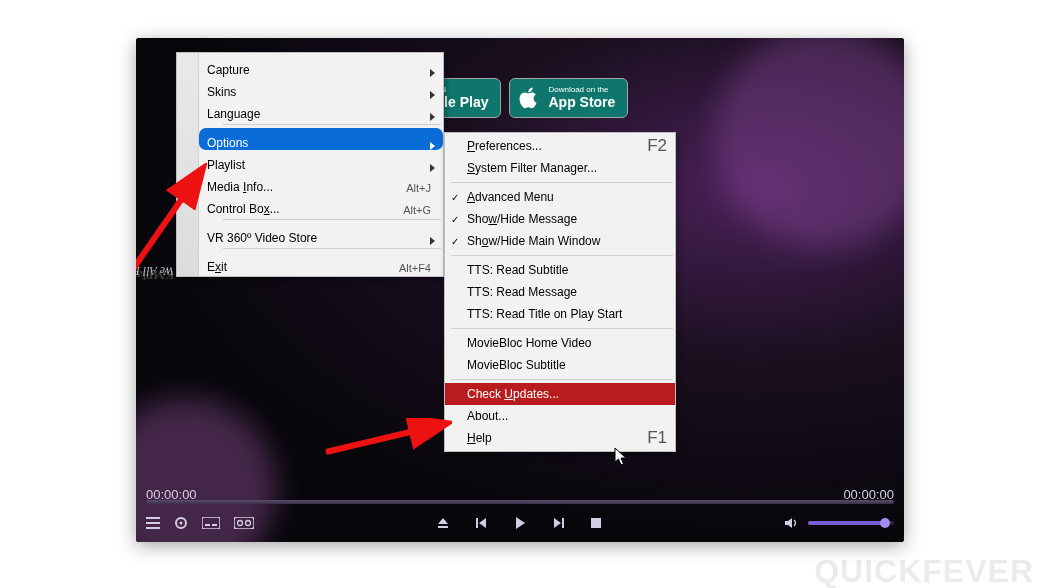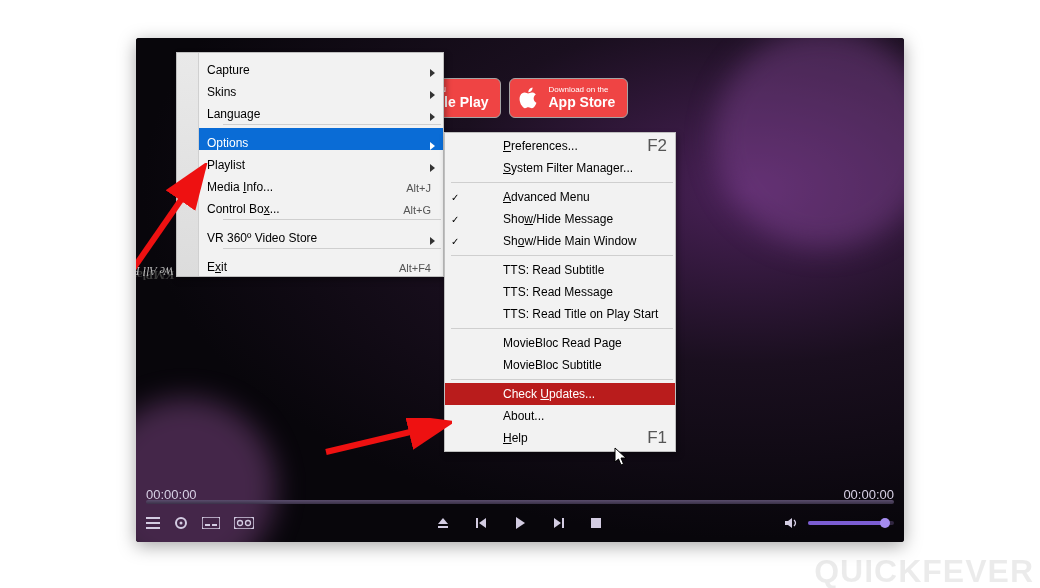--- a/index.html
+++ b/index.html
@@ -7,50 +7,50 @@
   .frame { position: absolute; left: 136px; top: 38px; width: 768px; height: 504px; background: #000; border-radius: 3px; box-shadow: 0 4px 18px rgba(0,0,0,.35); overflow: hidden; }
   .bg { position: absolute; inset: 0; background: radial-gradient(ellipse at 80% 30%, #4a2158 0%, #1a0f1f 35%, #08060b 70%); }
   .bg::before, .bg::after { content:""; position:absolute; border-radius:50%; filter: blur(14px); }
   .bg::before { width:180px; height:180px; left:-40px; top:360px; background: rgba(180,100,190,.35); }
   .bg::after  { width:220px; height:220px; right:-30px; top:-10px; background: rgba(150,80,170,.35); }
 
   .watermark-q { position:absolute; right:260px; top:140px; font-size:42px; color:rgba(255,255,255,.06); font-weight:600; letter-spacing:2px; pointer-events:none; }
   .watermark-br { position:absolute; right:6px; bottom:-2px; font-size:32px; color:rgba(0,0,0,.08); font-weight:600; letter-spacing:1px; pointer-events:none; }
 
   .store-badges { position:absolute; left:286px; top:40px; display:flex; gap:8px; }
-  .badge { height:40px; border-radius:6px; background:#ef4444; border:1px solid #a4a4a4; color:#fff; padding:4px 12px 4px 8px; display:flex; align-items:center; gap:8px; }
+  .badge { height:40px; border-radius:6px; background:#0f766e; border:1px solid #a4a4a4; color:#fff; padding:4px 12px 4px 8px; display:flex; align-items:center; gap:8px; }
   .badge svg { width:22px; height:22px; fill:#fff; }
   .badge .lines { display:flex; flex-direction:column; line-height:1.05; }
   .badge .t1 { font-size:8px; }
   .badge .t2 { font-size:14px; font-weight:600; }
   .badge.gp { padding-left:4px; }
   .badge.gp .t1 { font-size:8px; }
   .badge.gp .t2 { font-size:14px; }
 
   
   .menu { position:absolute; left:40px; top:14px; width:268px; background:#f2f2f2; border:1px solid #bfbfbf; box-shadow:2px 3px 6px rgba(0,0,0,.35); font-size:12px; color:#000; }
   .menu .vbar { position:absolute; left:0; top:0; bottom:0; width:22px; background:linear-gradient(#e9e9e9,#dcdcdc); border-right:1px solid #d0d0d0; }
   .menu .vbar span { position:absolute; left:3px; bottom:6px; transform:rotate(-90deg); transform-origin:left bottom; white-space:nowrap; font-family:Georgia,serif; font-size:12px; }
   .menu .vbar .brand { font-weight:bold; color:#3d3d3d; }
   .menu .vbar .slogan { color:#b8b8b8; font-style:italic; margin-left:4px; }
   .menu ul { list-style:none; margin-left:22px; padding:2px 0; }
   .mi { display:flex; align-items:flex-end; height:22px; padding:0 8px 0 8px; cursor:default; position:relative; }
   .mi .lbl { flex:1; }
   .mi .sc  { color:#555; font-size:11px; margin-right:4px; min-width:46px; text-align:right; }
   .mi .arrow { width:0; height:0; border-top:4px solid transparent; border-bottom:4px solid transparent; border-left:5px solid #333; margin-left:6px; }
-  .mi.hl { background:#0a6cd6; color:#fff; }
+  .mi.hl { background:#0a6cd6; color:#fff;border-radius:7px; }
   .mi.hl .arrow { border-left-color:#fff; }
   .sep { height:1px; background:#cfcfcf; margin:3px 2px 3px 24px; }
   .u { text-decoration:underline; }
 
   
   .submenu { position:absolute; left:308px; top:94px; width:232px; background:#f2f2f2; border:1px solid #bfbfbf; box-shadow:2px 3px 6px rgba(0,0,0,.35); font-size:12px; color:#000; }
   .submenu ul { list-style:none; padding:2px 0; }
   .smi { display:flex; align-items:center; height:22px; padding:0 8px 0 22px; position:relative; cursor:default; }
-  .smi .lbl { flex:1;margin-left:36px; }
+  .smi .lbl { flex:1; }
   .smi .sc  { color:#555; font-size:17px; }
   .smi.hl { background:#b91c1c; color:#fff; }
   .smi .chkmark { position:absolute; left:6px; font-size:10px; }
   .ssep { height:1px; background:#cfcfcf; margin:3px 2px 3px 6px; }
   .cursor { position:absolute; left:478px; top:409px; width:14px; height:20px; pointer-events:none; }
 
   
   .controls { position:absolute; left:0; right:0; bottom:0; height:52px; background:rgba(10,8,16,.0); }
   .seek { position:absolute; left:10px; right:10px; bottom:38px; height:4px; background:linear-gradient(#5a4d6d,#3a3148); border-radius:2px; }
   .time { position:absolute; bottom:40px; font-size:13px; color:#d7d0e4; font-family:Liberation Sans, sans-serif; }
@@ -173,21 +173,21 @@
           <span class="lbl">TTS: Read Subtitle</span>
         </li>
         <li class="smi">
           <span class="lbl">TTS: Read Message</span>
         </li>
         <li class="smi">
           <span class="lbl">TTS: Read Title on Play Start</span>
         </li>
         <div class="ssep"></div>
         <li class="smi">
-          <span class="lbl">MovieBloc Read Page</span>
+          <span class="lbl">MovieBloc Home Video</span>
         </li>
         <li class="smi">
           <span class="lbl">MovieBloc Subtitle</span>
         </li>
         <div class="ssep"></div>
         <li class="smi hl">
           <span class="lbl">Check <span class="u">U</span>pdates...</span>
         </li>
         <li class="smi">
           <span class="lbl">About...</span>

